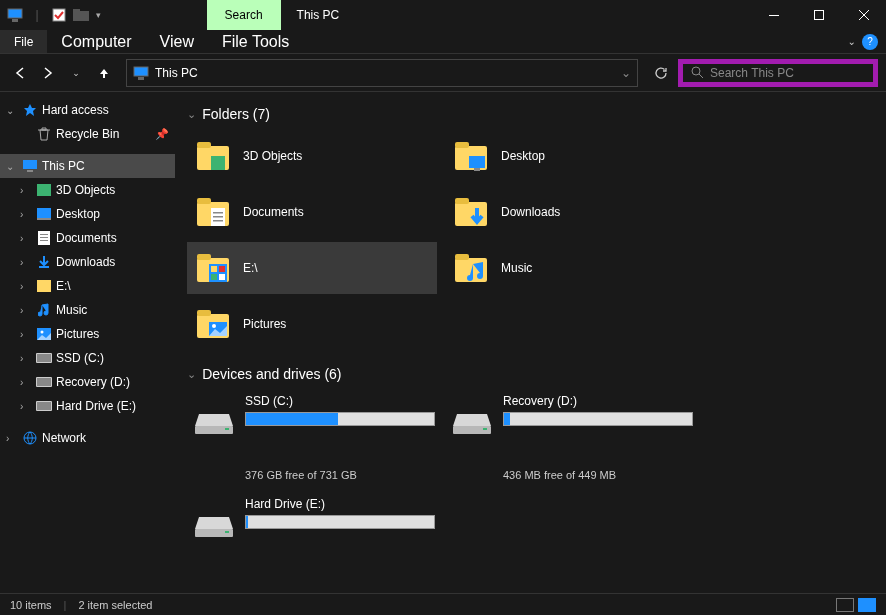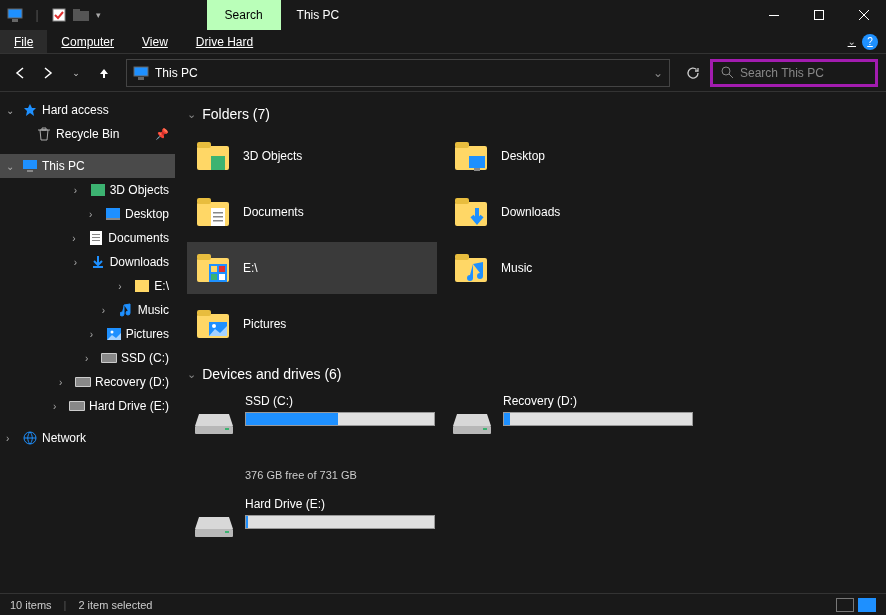--- a/index.html
+++ b/index.html
@@ -8,40 +8,40 @@
 
 .titlebar { height: 30px; background: #191919; display: flex; align-items: stretch; }
 .qat { display: flex; align-items: center; gap: 4px; padding: 0 6px; }
 .qat-icon { width: 18px; height: 18px; display: flex; align-items: center; justify-content: center; }
 .manage-tab { background: #baffb9; color: #000; padding: 0 18px; display: flex; align-items: center; font-size: 12px; margin-left: 100px;}
 .title-text { color: #fff; padding: 0 16px; display: flex; align-items: center; font-size: 12px; }
 .win-controls { margin-left: auto; display: flex; }
 .win-btn { width: 45px; display: flex; align-items: center; justify-content: center; color: #fff; font-size: 12px; }
 
 
-.menubar { height: 24px; background: #191919; display: flex; align-items: stretch; border-bottom: 1px solid #333; text-decoration: underline; }
+.menubar { height: 24px; background: #191919; display: flex; align-items: stretch; border-bottom: 1px solid #333; }
 .menu-file { background: #2b2b2b; color: #fff; padding: 0 14px; display: flex; align-items: center; font-size: 12px; }
-.menu-item { color: #fff; padding: 0 14px; display: flex; align-items: center; font-size: 12px; }
+.menu-item { color: #fff; padding: 0 14px; display: flex; align-items: center; font-size: 16px; }
 .menu-right { margin-left: auto; display: flex; align-items: center; padding: 0 8px; gap: 6px; }
 .help-icon { width: 16px; height: 16px; background: #1e90ff; border-radius: 50%; display: flex; align-items: center; justify-content: center; font-size: 10px; }
 
 
 .navbar { height: 38px; background: #191919; display: flex; align-items: center; padding: 0 8px; gap: 4px; border-bottom: 1px solid #333; }
 .nav-btn { width: 24px; height: 24px; display: flex; align-items: center; justify-content: center; color: #fff; }
 .addrbar { flex: 1; height: 28px; background: #191919; border: 1px solid #444; display: flex; align-items: center; padding: 0 6px; gap: 6px; margin: 0 6px; }
 .addr-dd { margin-left: auto; color: #888; }
 .refresh-btn { width: 26px; height: 26px; display: flex; align-items: center; justify-content: center; color: #ccc; }
-.searchbox { width: 168px; height: 28px; background: #191919; border: 3px solid #a21caf; display: flex; align-items: center; padding: 0 8px; gap: 6px; color: #888; }
+.searchbox { width: 200px; height: 28px; background: #191919; border: 5px solid #a21caf; display: flex; align-items: center; padding: 0 8px; gap: 6px; color: #888; }
 
 
 .main { display: flex; height: calc(615px - 30px - 24px - 38px - 22px); }
 .sidebar { width: 175px; background: #191919; padding: 6px 0; overflow: hidden; }
 .tree-item { display: flex; align-items: center; height: 24px; padding: 0 6px; gap: 4px; color: #fff; font-size: 12px; }
 .tree-item.selected { background: #4a4a4a; }
-.tree-indent1 { padding-left: 20px; justify-content: flex-end; }
+.tree-indent1 { padding-left: 20px; }
 .tree-exp { width: 12px; color: #aaa; font-size: 10px; }
 .tree-icon { width: 16px; height: 16px; display: flex; align-items: center; justify-content: center; }
 .pin-icon { margin-left: auto; color: #888; font-size: 11px; }
 
 .content { flex: 1; background: #191919; padding: 10px 12px; overflow: auto; }
 .section-header { display: flex; align-items: center; gap: 6px; color: #fff; font-size: 14px; margin: 4px 0 8px; }
 .section-caret { color: #888; font-size: 11px; }
 .folder-grid { display: grid; grid-template-columns: repeat(2, 250px); gap: 4px 8px; margin-bottom: 16px; }
 .folder-item { display: flex; align-items: center; gap: 12px; height: 52px; padding: 4px 8px; }
 .folder-item.selected { background: #3a3a3a; }
@@ -110,21 +110,21 @@
           <path d="M0 0 L10 10 M10 0 L0 10" stroke="#fff" stroke-width="1"></path>
         </svg>
     </div>
   </div>
 </div>
 
 <div class="menubar">
   <div class="menu-file">File</div>
   <div class="menu-item">Computer</div>
   <div class="menu-item">View</div>
-  <div class="menu-item">Drive Hard</div>
+  <div class="menu-item">File Tools</div>
   <div class="menu-right">
     <span style="color:#ccc;font-size:10px;">⌄</span>
     <span class="help-icon">?</span>
   </div>
 </div>
 
 <div class="navbar">
   <div class="nav-btn">
     <svg width="14" height="14">
         <path d="M10 2 L4 7 L10 12" stroke="#fff" stroke-width="1.5" fill="none"></path>
@@ -429,20 +429,21 @@
               <path d="M4 6 L34 6 L38 18 L0 18 Z" fill="#d8d8d8"></path>
               <rect x="0" y="18" width="38" height="8" rx="1" fill="#b8b8b8"></rect>
               <rect x="30" y="20" width="4" height="2" fill="#3cb371"></rect>
             </svg>
           </span>
           <div class="drive-info">
             <div class="drive-name">Recovery (D:)</div>
             <div class="drive-bar">
               <div class="drive-fill" style="width:3%"></div>
             </div>
+            <div class="drive-free">436 MB free of 449 MB</div>
           </div>
         </div>
         <div class="drive-item">
           <span class="drive-icon">
             <svg width="38" height="28">
               <path d="M4 6 L34 6 L38 18 L0 18 Z" fill="#d8d8d8"></path>
               <rect x="0" y="18" width="38" height="8" rx="1" fill="#b8b8b8"></rect>
               <rect x="30" y="20" width="4" height="2" fill="#3cb371"></rect>
             </svg>
           </span>

